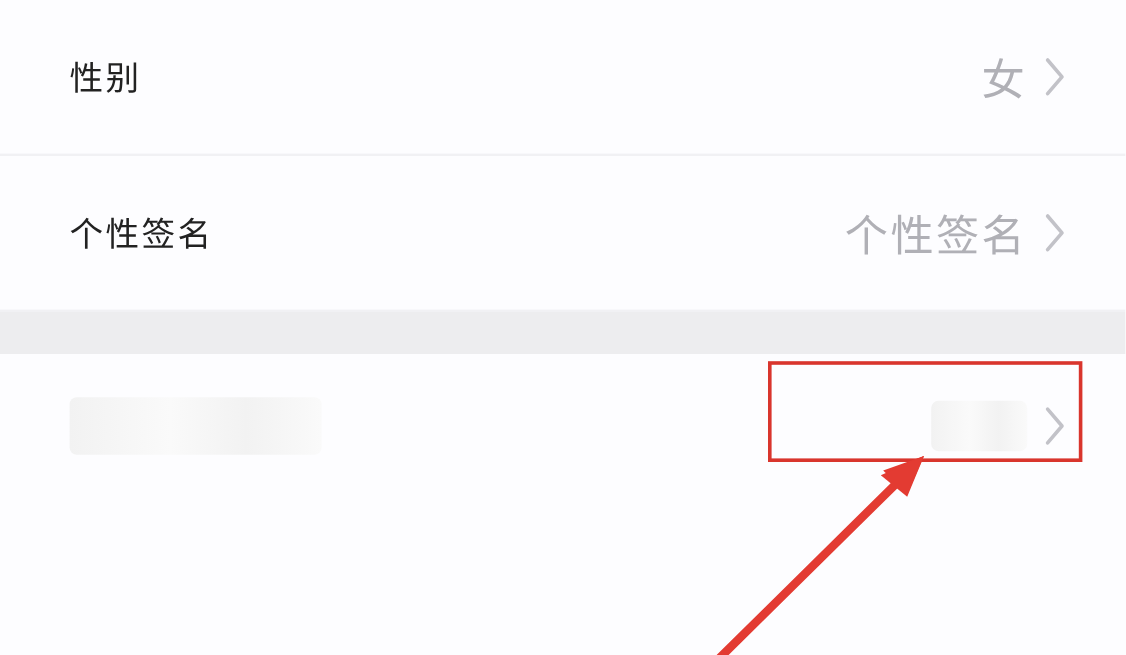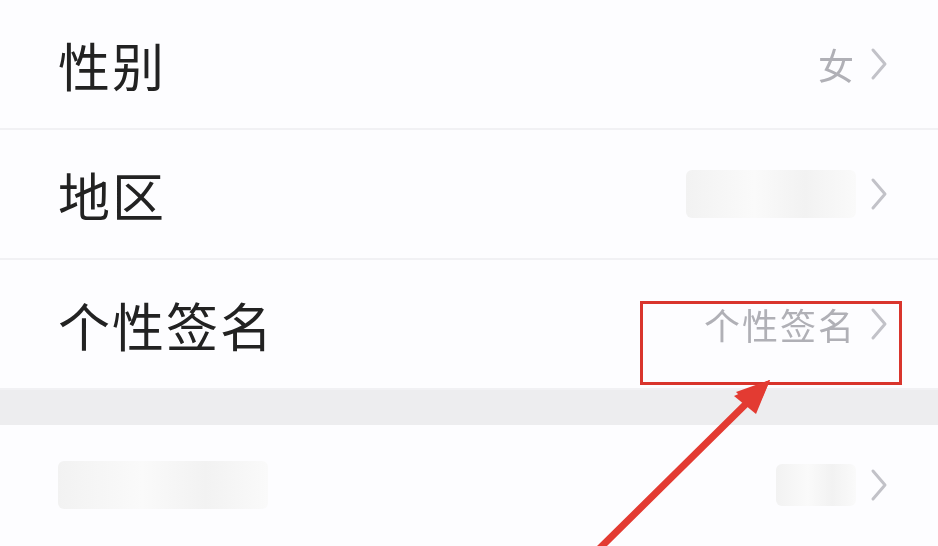--- a/index.html
+++ b/index.html
@@ -28,21 +28,21 @@
     cursor:pointer;
   }
   .row:last-child{
     border-bottom:none;
   }
   .row-gap{
     height:35px;
     background:#ededef;
   }
   .label{
-    font-size:52px;
+    font-size:28px;
     color:#222;
     letter-spacing:2px;
   }
   .value-wrap{
     display:flex;
     align-items:center;
     gap:14px;
   }
   .value{
     font-size:36px;
@@ -118,31 +118,20 @@
     <div class="value-wrap">
       <span class="value">女</span>
       <span class="chev">
         <svg viewBox="0 0 18 34">
             <path d="M3 3 L15 17 L3 31"></path>
           </svg>
       </span>
     </div>
   </div>
 
-  <div class="row">
-    <span class="label">地区</span>
-    <div class="value-wrap">
-      <span class="smudge v-region"></span>
-      <span class="chev">
-        <svg viewBox="0 0 18 34">
-            <path d="M3 3 L15 17 L3 31"></path>
-          </svg>
-      </span>
-    </div>
-  </div>
 
   <div class="row">
     <span class="label">个性签名</span>
     <div class="value-wrap">
       <span class="value">个性签名</span>
       <span class="chev">
         <svg viewBox="0 0 18 34">
             <path d="M3 3 L15 17 L3 31"></path>
           </svg>
       </span>

